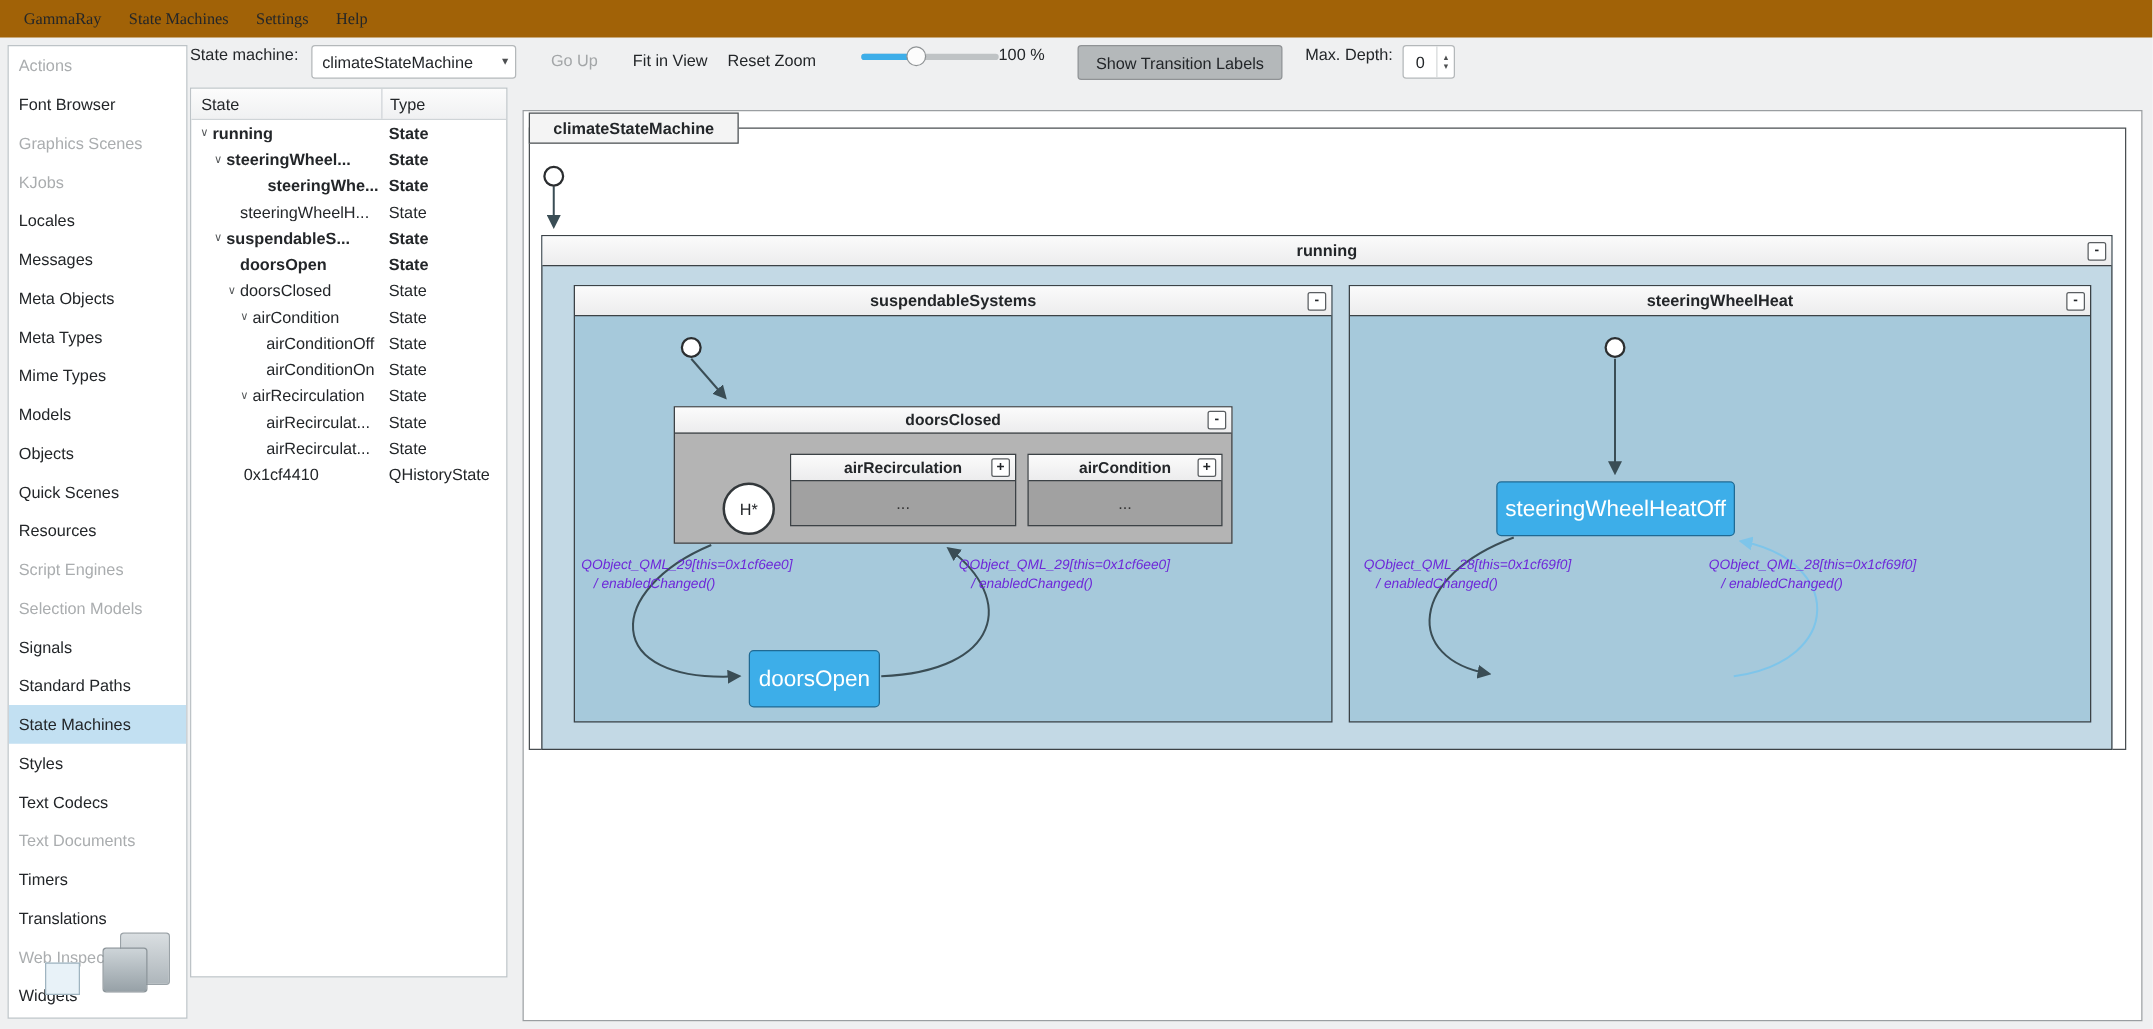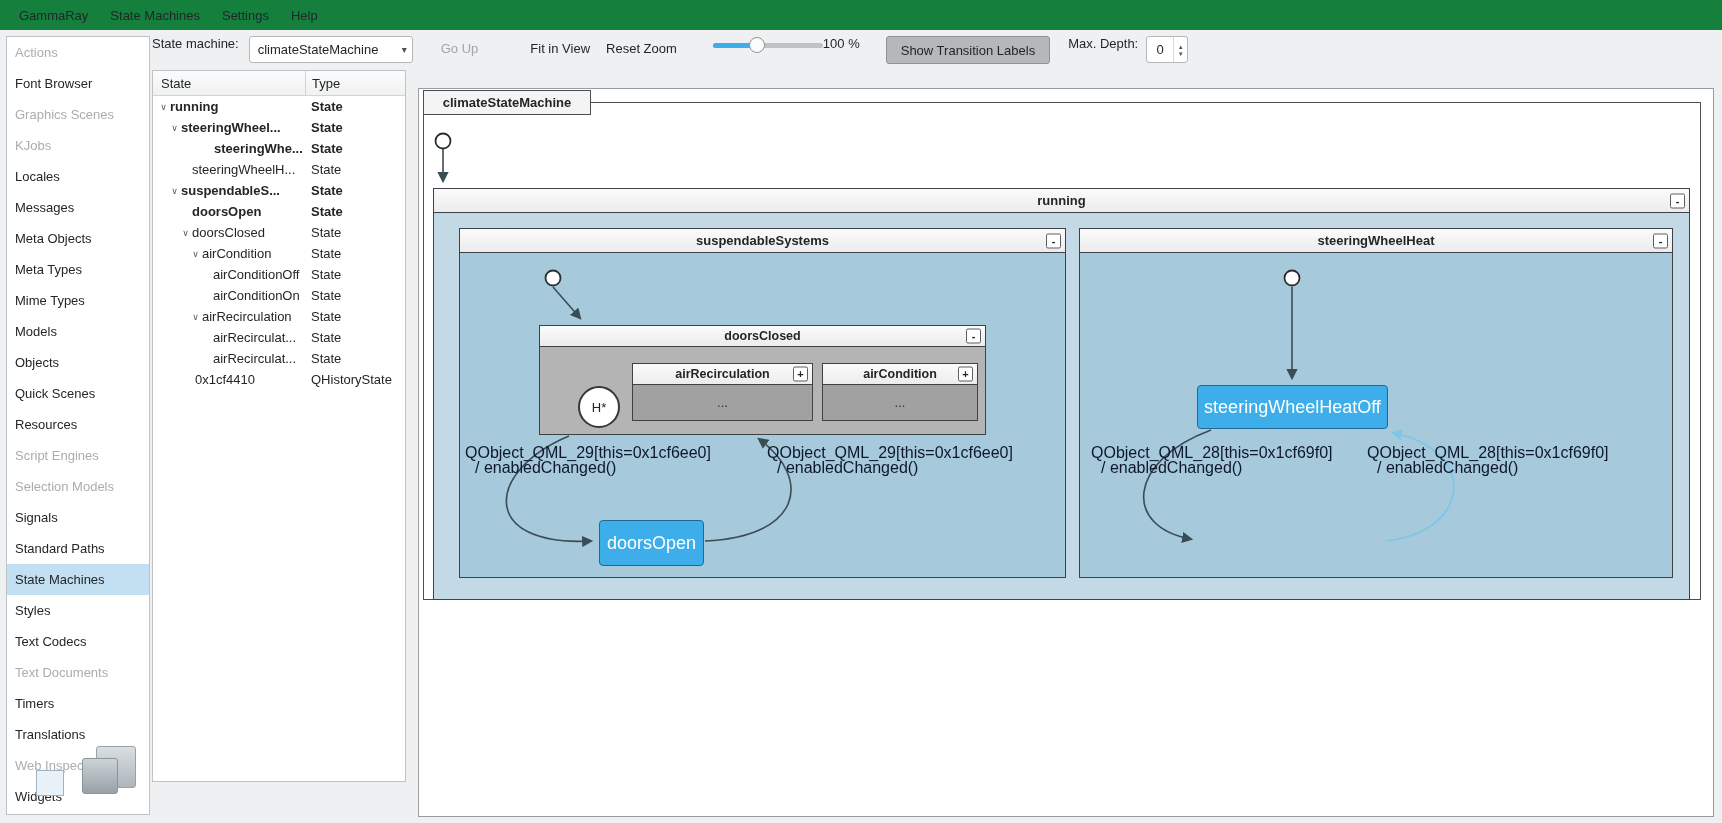--- a/index.html
+++ b/index.html
@@ -3,21 +3,21 @@
 <meta charset="utf-8">
 <style>
   * { margin:0; padding:0; box-sizing:border-box; }
   html,body { width:1722px; height:823px; overflow:hidden;
     font-family:"Liberation Sans","DejaVu Sans",sans-serif; font-size:13px;
     color:#232629; background:#eff0f1; }
   #app { position:relative; width:1722px; height:823px; }
 
   
   .menubar { position:absolute; left:0; top:0; width:100%; height:30px;
-    display:flex; align-items:center; padding-left:8px; background:#15803d; }
+    display:flex; align-items:center; padding-left:8px; background:#a16207;font-family:Liberation Serif, serif; }
   .menu-item { padding:5px 11px; white-space:nowrap; cursor:default; }
 
   
   .sidebar { position:absolute; left:6px; top:36px; width:144px; height:779px;
     background:#ffffff; border:1px solid #bdc3c7; overflow:hidden; }
   .side-item { height:31px; line-height:31px; padding-left:8px; white-space:nowrap; }
   .side-item.selected { background:#c2e0f2; }
   .side-item.disabled { color:#aaadaf; }
 
   
@@ -89,22 +89,22 @@
     color:#232629; }
   .ellipsis-body { position:absolute; left:0; right:0; top:21px; bottom:0;
     display:flex; align-items:center; justify-content:center; color:#333; }
   .leaf-state { position:absolute; border-radius:4px; color:#ffffff;
     display:flex; align-items:center; justify-content:center; font-size:18px; }
   .history { position:absolute; left:159px; top:297px; width:42px; height:42px;
     border-radius:50%; background:#ffffff; border:2px solid #33383b;
     display:flex; align-items:center; justify-content:center; font-size:13px; }
   .arrow-layer { position:absolute; left:0; top:0; width:1296px; height:729px;
     pointer-events:none; }
-  .tlab { position:absolute; font-size:16px; line-height:15px;
-    color:#0f172a; white-space:nowrap; }
+  .tlab { position:absolute; font-style:italic; font-size:11px; line-height:15px;
+    color:#6d28d9; white-space:nowrap; }
   .tlab .l2 { display:block; padding-left:10px; }
 
   
   .artifact { position:absolute; left:80px; top:744px; width:64px; height:56px; }
   .art-back { position:absolute; left:16px; top:2px; width:40px; height:42px;
     background:linear-gradient(#d9dee1,#aeb6bb); border:1px solid #9aa2a7;
     border-radius:3px; }
   .art-front { position:absolute; left:2px; top:14px; width:36px; height:36px;
     background:linear-gradient(#cdd4d8,#97a1a7); border:1px solid #8b9499;
     border-radius:3px; }
@@ -151,21 +151,21 @@
     <div class="side-item">Widgets</div>
   </div>
 
   <div class="toolbar">
     <span class="tb-label">State machine:</span>
     <div class="combo">
       <span class="combo-val">climateStateMachine</span>
       <span class="combo-arrow">▾</span>
     </div>
     <button class="flatbtn disabled" style="margin-left:20px">Go Up</button>
-    <button class="flatbtn" style="margin-left:36px">Fit in View</button>
+    <button class="flatbtn" style="margin-left:12px">Fit in View</button>
     <button class="flatbtn" style="">Reset Zoom</button>
     <div class="slider">
       <div class="slider-track"></div>
       <div class="slider-fill"></div>
       <div class="slider-handle"></div>
     </div>
     <span class="zoom-val">100 %</span>
     <button class="togglebtn">Show Transition Labels</button>
     <span class="maxdepth">Max. Depth:</span>
     <div class="spin">

